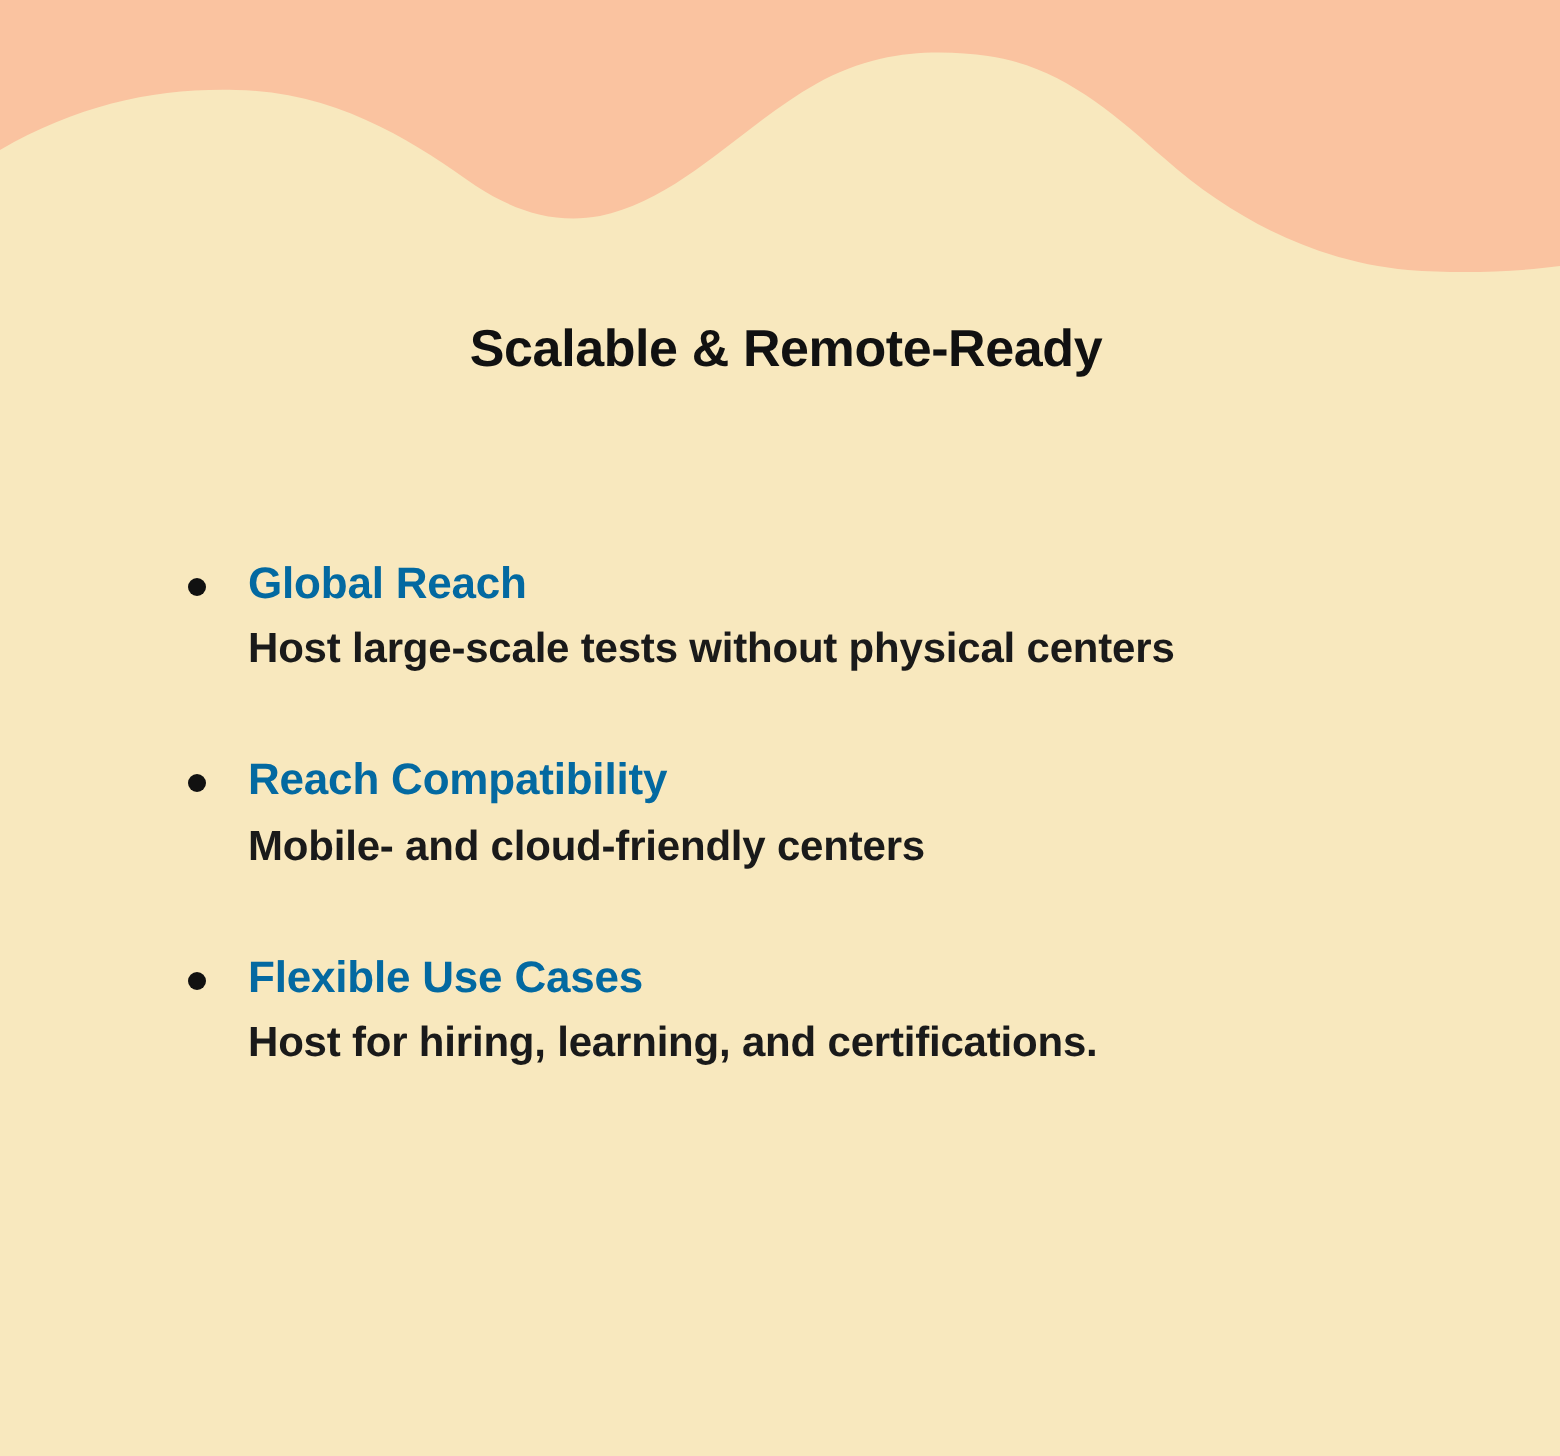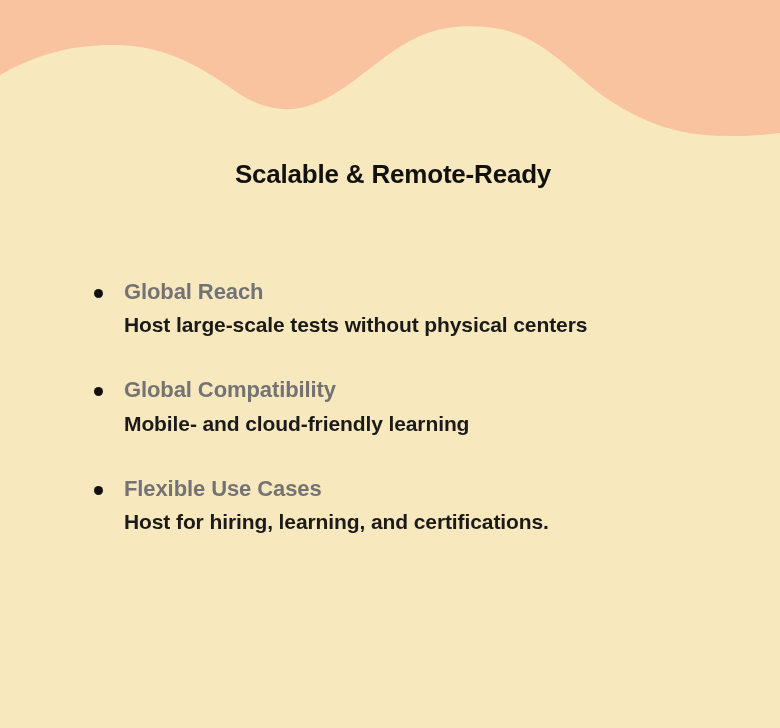--- a/index.html
+++ b/index.html
@@ -69,21 +69,21 @@
     top: 11px;
     width: 9px;
     height: 9px;
     border-radius: 50%;
     background: #111111;
   }
 
   .feature-heading {
     font-size: 22px;
     font-weight: bold;
-    color: #737373;
+    color: #0369a1;
     line-height: 1.28;
     letter-spacing: -0.1px;
     margin: 0;
   }
 
   .feature-desc {
     font-size: 21px;
     font-weight: bold;
     color: #1a1a1a;
     line-height: 1.3;
@@ -115,22 +115,22 @@
   <div id="feature-list">
 
     <div class="feature-item">
       <span class="bullet-dot"></span>
       <div class="feature-heading">Global Reach</div>
       <div class="feature-desc">Host large-scale tests without physical centers</div>
     </div>
 
     <div class="feature-item">
       <span class="bullet-dot"></span>
-      <div class="feature-heading">Global Compatibility</div>
-      <div class="feature-desc">Mobile- and cloud-friendly learning</div>
+      <div class="feature-heading">Reach Compatibility</div>
+      <div class="feature-desc">Mobile- and cloud-friendly centers</div>
     </div>
 
     <div class="feature-item">
       <span class="bullet-dot"></span>
       <div class="feature-heading">Flexible Use Cases</div>
       <div class="feature-desc">Host for hiring, learning, and certifications.</div>
     </div>
 
   </div>
 </div>

